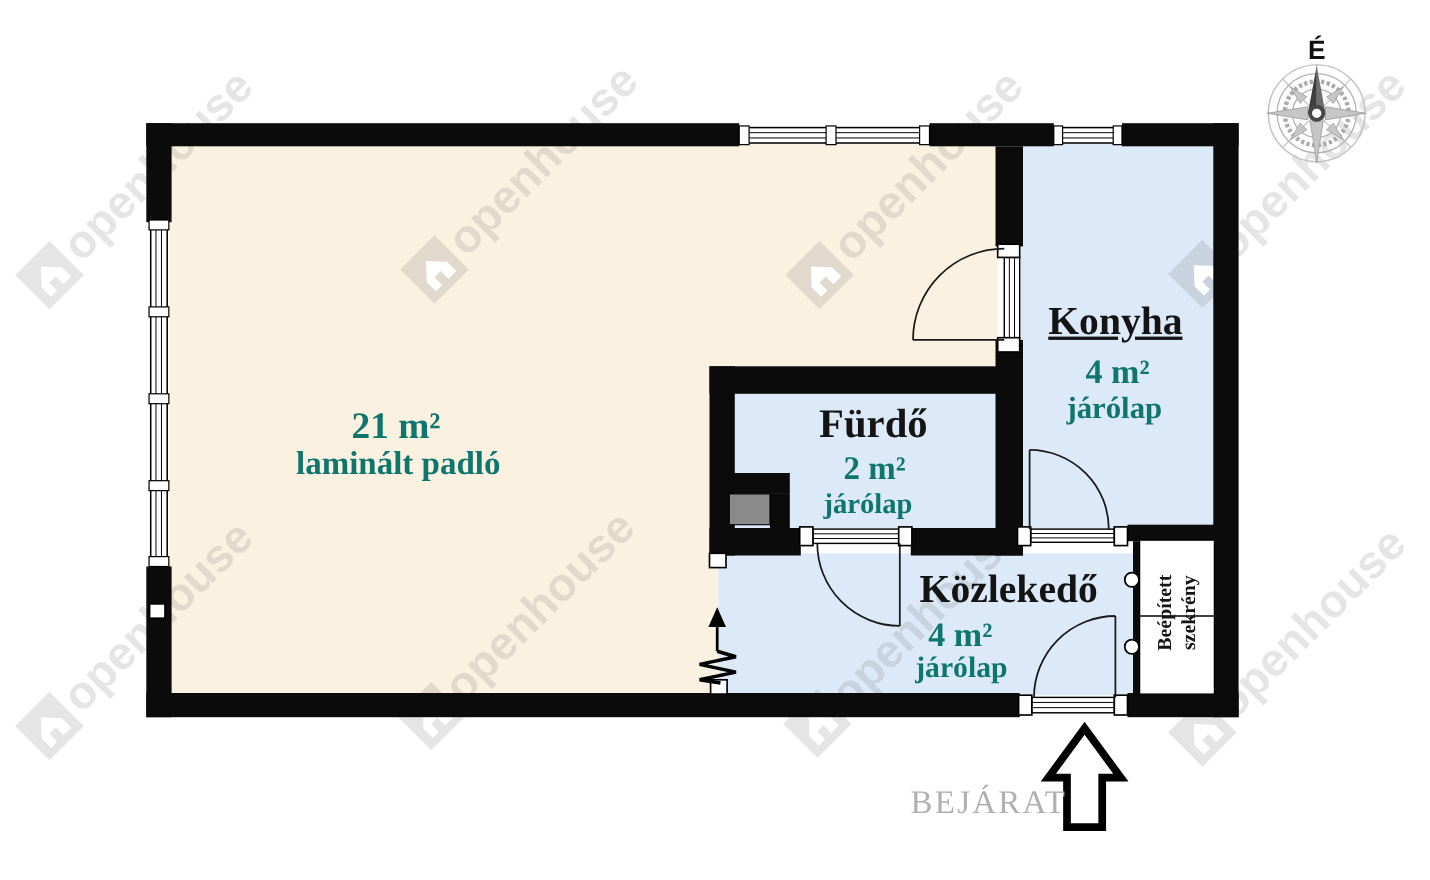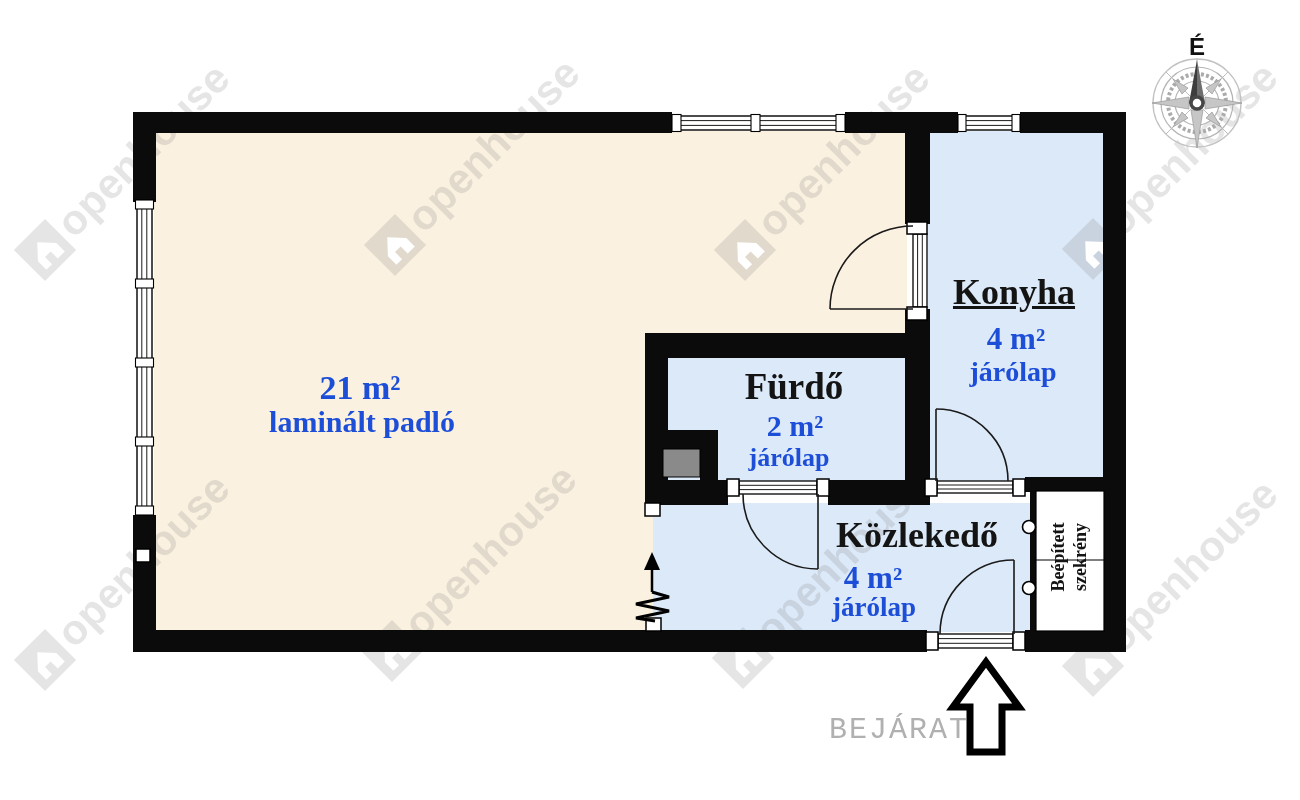--- a/index.html
+++ b/index.html
@@ -1,36 +1,36 @@
 <!DOCTYPE html>
 <html><head>
 <meta charset="utf-8">
 <style>
   html,body{margin:0;padding:0;background:#ffffff;}
   #stage{position:relative;width:1300px;height:800px;background:#ffffff;overflow:hidden;
          font-family:"Liberation Serif",serif;}
   #planSvg{position:absolute;left:0;top:0;}
   .label{position:absolute;transform:translate(-50%,-50%);font-weight:bold;color:#141414;
          white-space:nowrap;text-align:center;line-height:1;}
-  .muted{color:#1d4ed8;}
+  .muted{color:#0f766e;}
   .szoba-name{left:367px;top:337px;font-size:50px;}
   .szoba-area{left:360px;top:388px;font-size:34px;}
   .szoba-floor{left:362px;top:422px;font-size:30px;}
   .konyha-name{left:1014px;top:292px;font-size:36px;text-decoration:underline;}
   .konyha-area{left:1016px;top:338px;font-size:31px;}
   .konyha-floor{left:1013px;top:372px;font-size:28px;}
   .furdo-name{left:794px;top:386px;font-size:37px;}
   .furdo-area{left:795px;top:426px;font-size:30px;}
   .furdo-floor{left:789px;top:458px;font-size:26px;}
   .kozlekedo-name{left:917px;top:535px;font-size:36px;text-align:center;}
   .kozlekedo-area{left:873px;top:577px;font-size:31px;}
   .kozlekedo-floor{left:874px;top:607px;font-size:27px;}
   .closet-label{left:1070px;top:557px;font-size:18px;white-space:normal;width:118px;
                 line-height:1.2;transform:translate(-50%,-50%) rotate(-90deg);}
-  .bejarat{left:899px;top:730px;font-size:30px;font-family:Liberation Mono, monospace;
+  .bejarat{left:899px;top:730px;font-size:30px;font-family:Liberation Serif, serif;
            font-weight:400;color:#b0b0b0;letter-spacing:2px;}
   .north{left:1197px;top:47px;font-size:24px;font-family:"Liberation Sans",sans-serif;color:#111;}
 </style>
 </head>
 <body>
 
 <div id="stage">
 
 <svg id="planSvg" width="1300" height="800" viewBox="0 0 1300 800">
 

